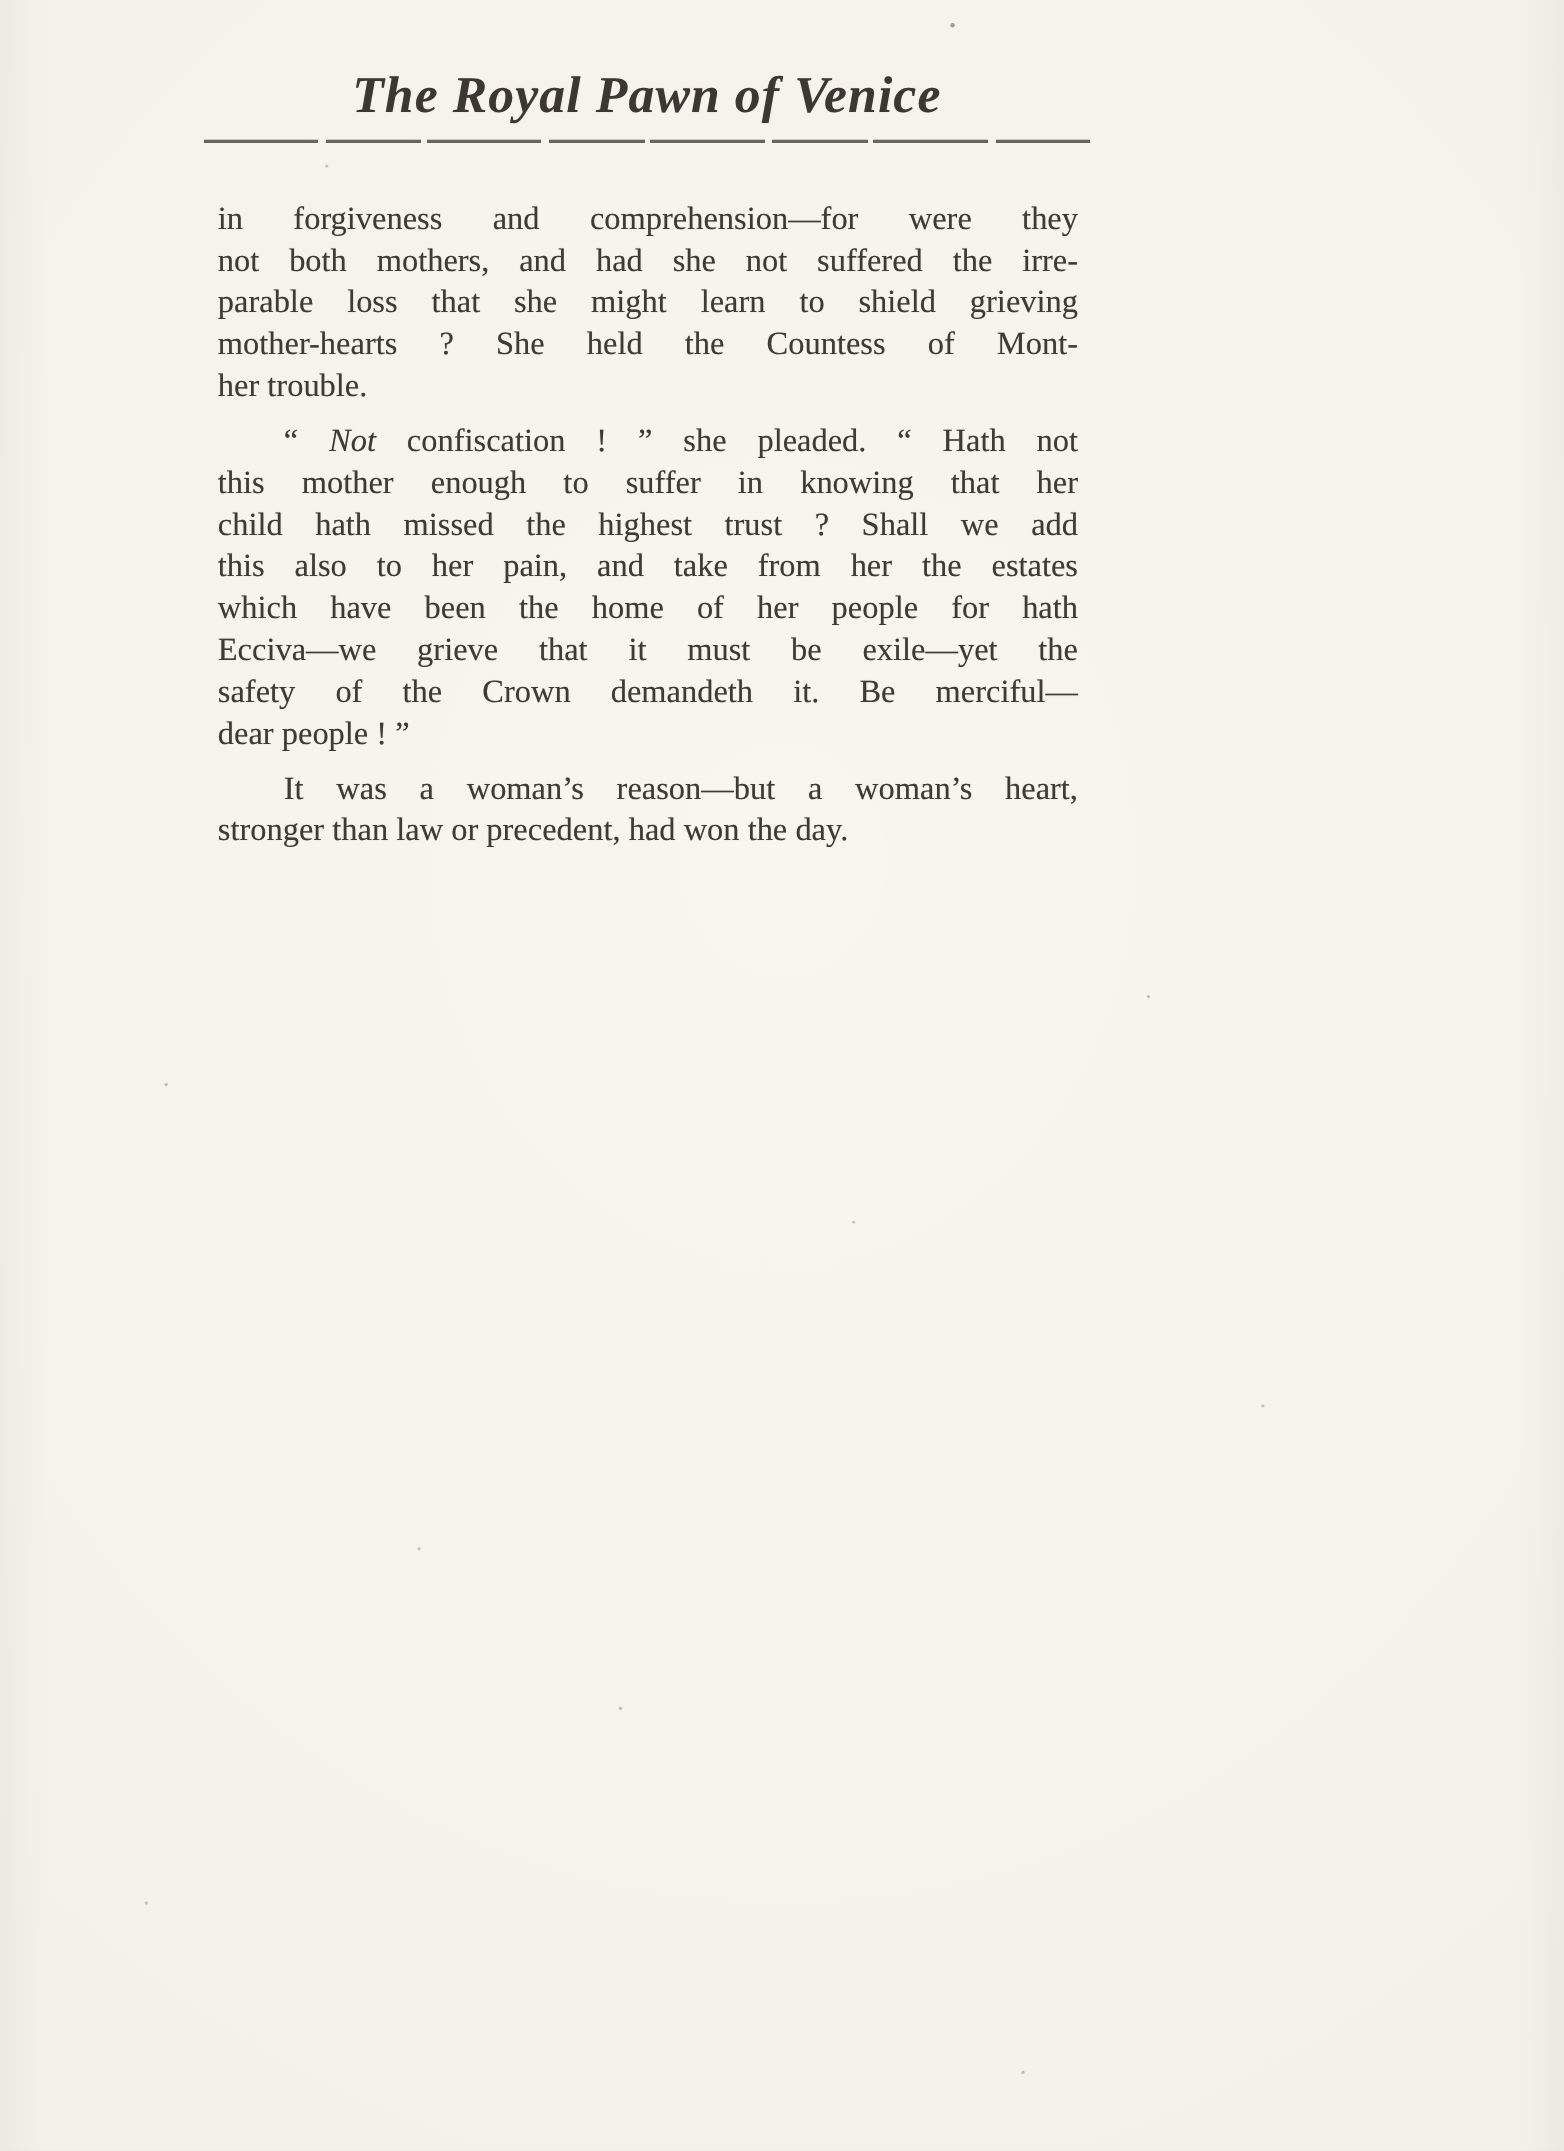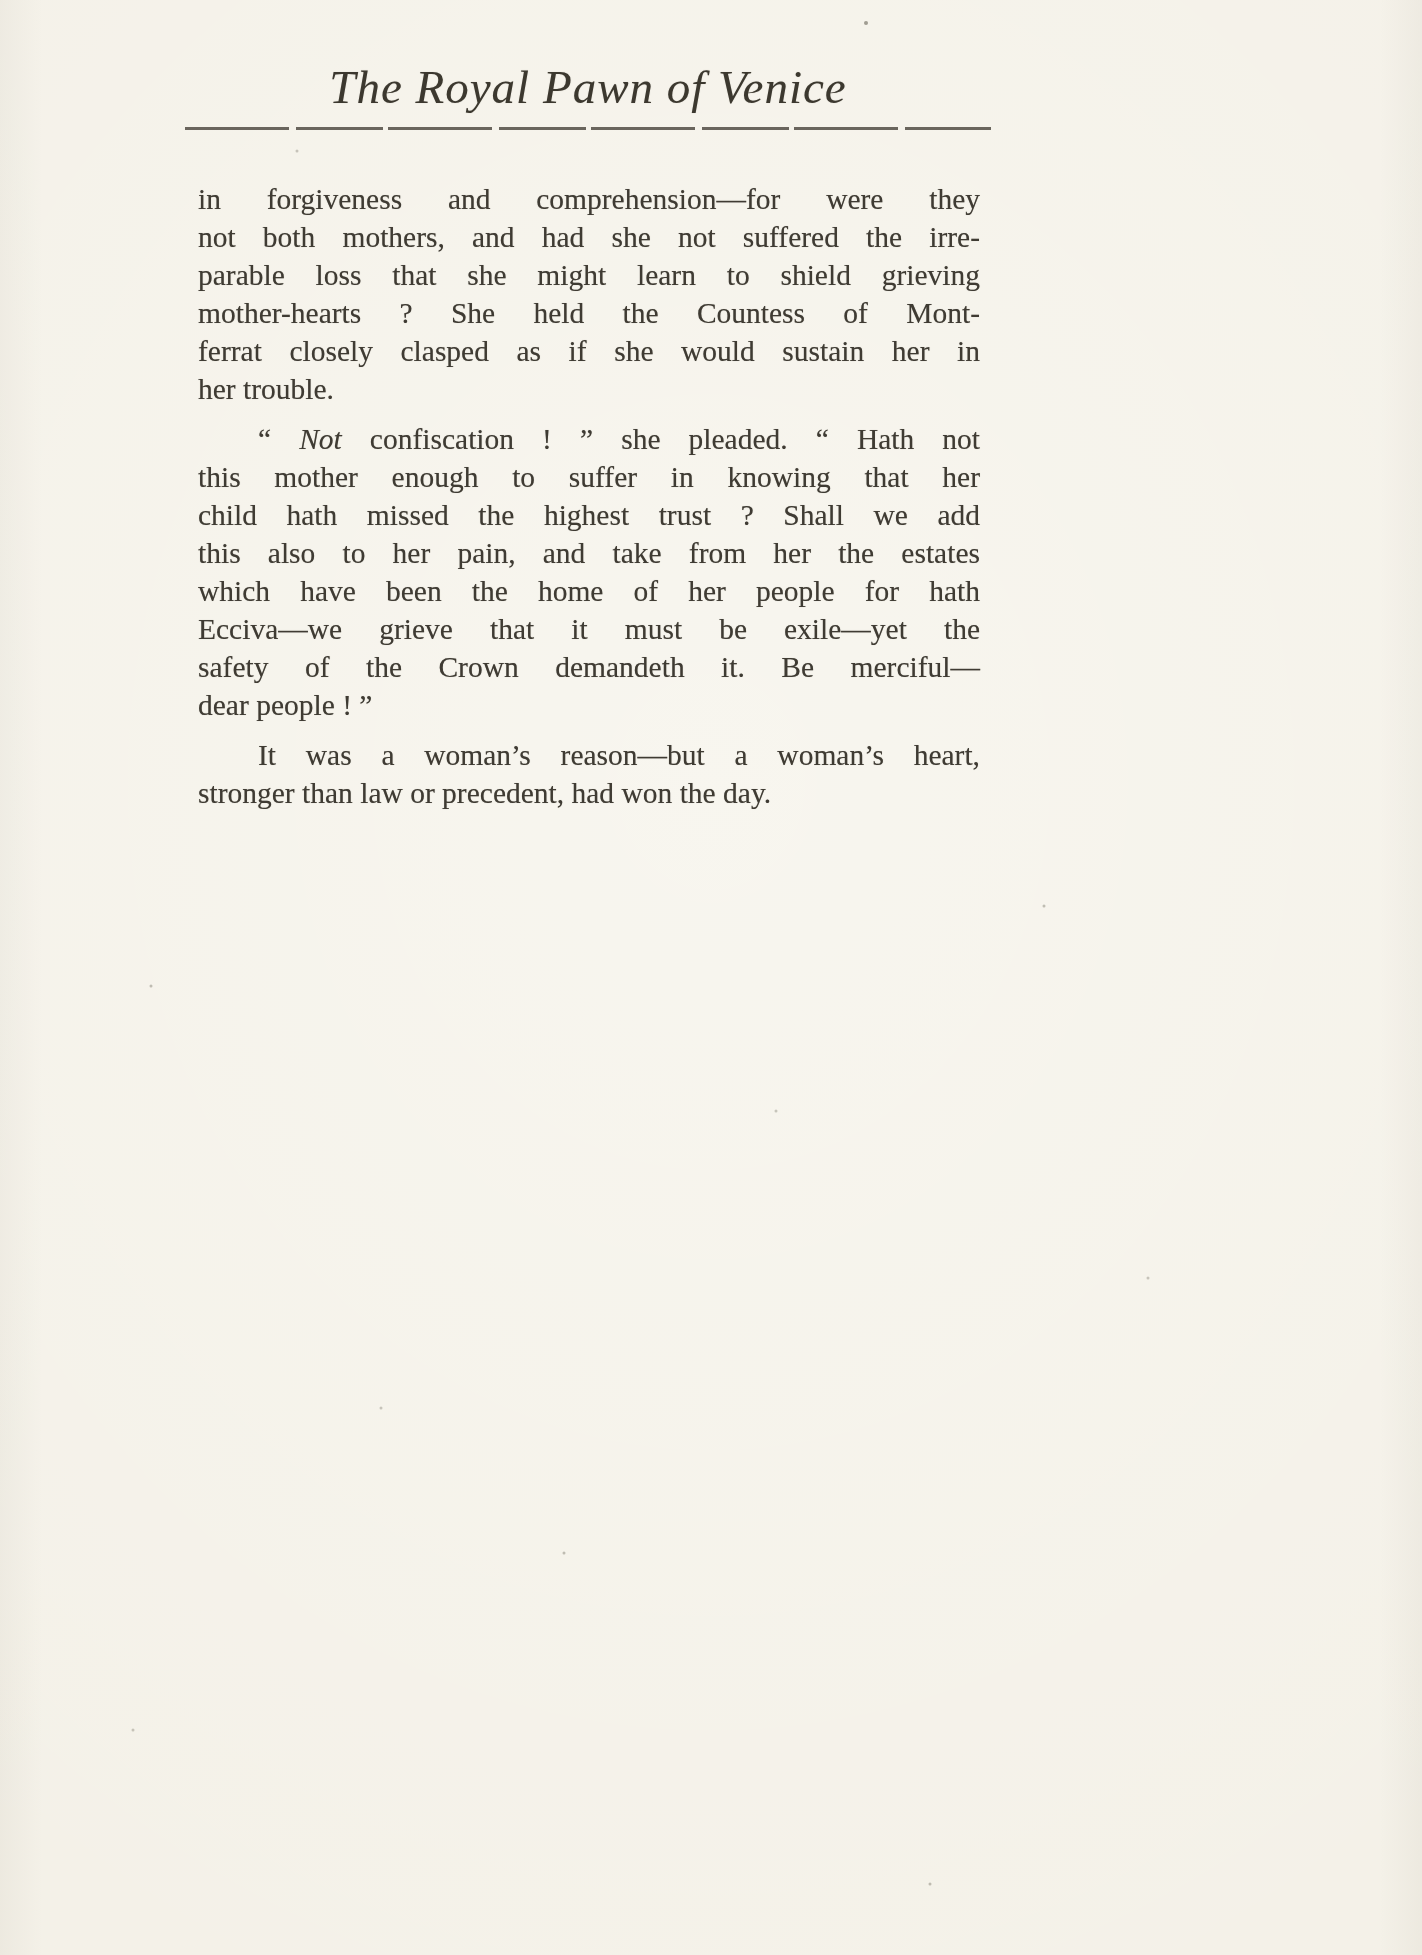--- a/index.html
+++ b/index.html
@@ -25,21 +25,21 @@
     top: 58px;
     left: 185px;
     width: 806px;
     text-align: center;
   }
   .title {
     margin: 0;
     font-size: 47px;
     line-height: 1.25;
     font-style: italic;
-    font-weight: 400;
+    font-weight: 700;
     letter-spacing: 1px;
     color: #3c382f;
     text-shadow: 0 0 1px rgba(60,55,45,0.25);
   }
   .rule {
     margin-top: 10px;
     height: 3px;
     background: repeating-linear-gradient(
       90deg,
       #514c44 0px, #514c44 104px,
@@ -99,21 +99,20 @@
   <header class="header">
     <h1 class="title">The Royal Pawn of Venice</h1>
     <div class="rule"></div>
   </header>
   <main class="textblock">
       <div class="paragraph">
         <div class="line"><span>in forgiveness and comprehension—for were they</span></div>
         <div class="line"><span>not both mothers, and had she not suffered the irre-</span></div>
         <div class="line"><span>parable loss that she might learn to shield grieving</span></div>
         <div class="line"><span>mother-hearts ? She held the Countess of Mont-</span></div>
-        <div class="line"><span>ferrat closely clasped as if she would sustain her in</span></div>
         <div class="line last"><span>her trouble.</span></div>
       </div>
       <div class="paragraph">
         <div class="line indent"><span>“ </span><em>Not</em><span> confiscation ! ” she pleaded. “ Hath not</span></div>
         <div class="line"><span>this mother enough to suffer in knowing that her</span></div>
         <div class="line"><span>child hath missed the highest trust ? Shall we add</span></div>
         <div class="line"><span>this also to her pain, and take from her the estates</span></div>
         <div class="line"><span>which have been the home of her people for hath</span></div>
         <div class="line"><span>Ecciva—we grieve that it must be exile—yet the</span></div>
         <div class="line"><span>safety of the Crown demandeth it. Be merciful—</span></div>

